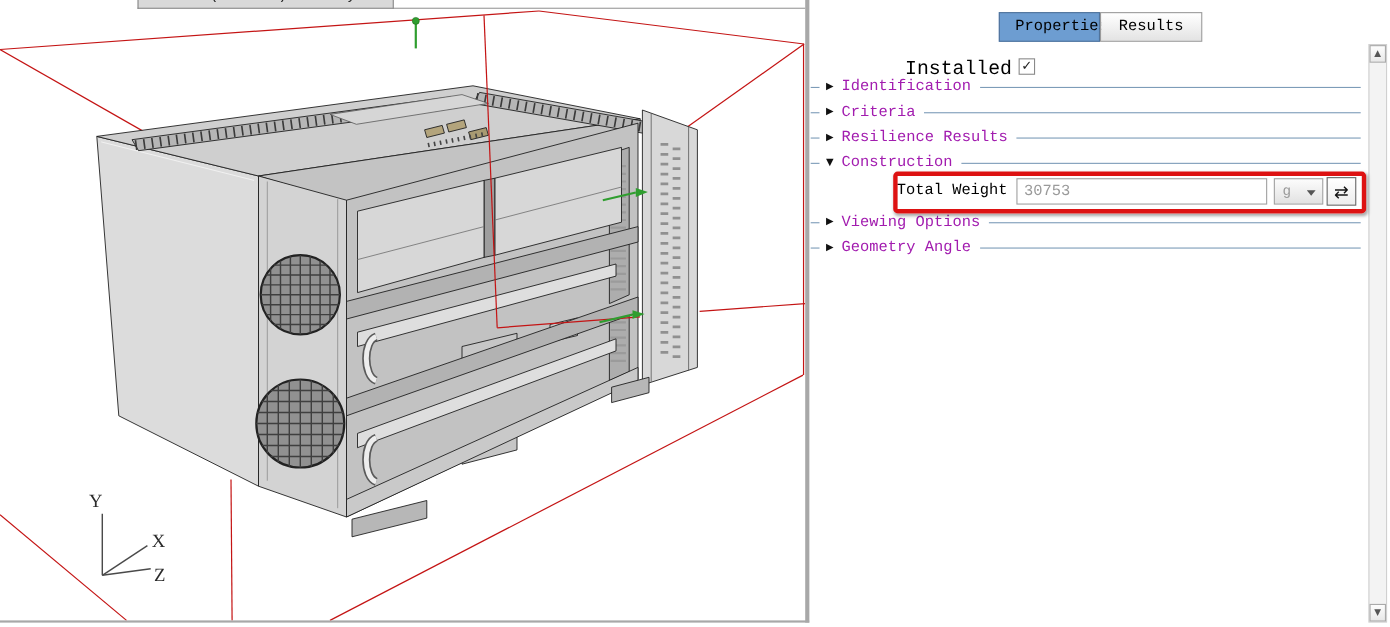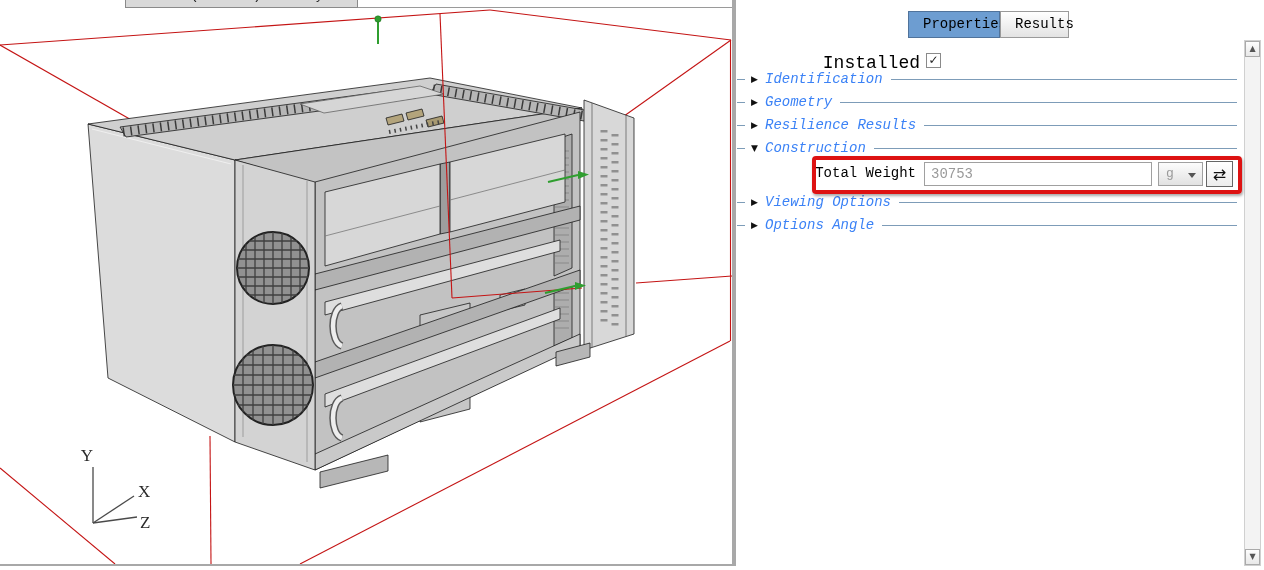--- a/index.html
+++ b/index.html
@@ -17,35 +17,35 @@
                        font-size: 13px; color: #222; white-space: nowrap; }
   .tab-fragment-left { position: absolute; left: 28px; top: 0; width: 18px; height: 6px; overflow: hidden; }
   .tab-fragment-left span { position: absolute; top: -11px; left: 4px; font-size: 13px; color: #333; }
 
   
   .panel { position: absolute; left: 736px; top: 0; width: 528px; height: 570px; background: #fff; }
   .tabs { position: absolute; left: 172px; top: 11px; display: flex; }
   .tab { height: 27px; line-height: 25px; text-align: center; font-size: 14px; color: #000;
          padding: 0 14px; cursor: default; }
   .tab.selected { background: #6d9dd1; border: 1px solid #50739b; width: 92px; }
-  .tab.unselected { background: linear-gradient(#ffffff, #e3e3e3); border: 1px solid #9a9a9a; width: 69px; }
+  .tab.unselected { background: linear-gradient(#ffffff, #e3e3e3); border: 1px solid #9a9a9a; width: 93px; }
 
   .installed-row { position: absolute; top: 53px; left: 0; width: 528px; height: 16px; }
   .installed-label { position: absolute; left: 0; top: 0; width: 184px; text-align: right;
                      font-size: 18px; color: #000; }
   .checkbox { position: absolute; left: 190px; top: 0; width: 15px; height: 15px; background: #fff;
               border: 1px solid #8a8a8a; font-family: "DejaVu Sans", sans-serif; font-size: 12px;
               line-height: 13px; text-align: center; color: #222; }
 
   .section-row { position: absolute; left: 1px; right: 27px; height: 16px;
                  display: flex; align-items: center; }
   .section-dash { width: 8px; height: 1px; background: #7d9cb8; margin-right: 6px; flex: none; }
   .section-marker { width: 14px; flex: none; font-family: "DejaVu Sans", sans-serif;
                     font-size: 9px; color: #111; }
-  .section-label { font-size: 14px; color: #3b82f6; white-space: nowrap; margin-right: 8px; font-style: italic; }
+  .section-label { font-size: 14px; color: #a21caf; white-space: nowrap; margin-right: 8px; }
   .section-line { flex: 1; height: 1px; background: #7d9cb8; margin-top: 1px; }
 
   .weight-row { position: absolute; left: 0; top: 0; width: 528px; }
   .tw-label { position: absolute; left: 0; top: 165px; width: 180px; text-align: right;
               font-size: 14px; color: #000; padding-left: 16px; }
   .tw-input { position: absolute; left: 188px; top: 162px; width: 228px; height: 24px;
               border: 1px solid #a0a0a0; background: #fff; color: #9a9a9a;
               font-family: "Liberation Mono", monospace; font-size: 14px; padding: 3px 6px; }
   .tw-combo { position: absolute; left: 422px; top: 162px; width: 45px; height: 24px;
               border: 1px solid #a0a0a0; background: linear-gradient(#fcfcfc, #e2e2e2);
@@ -246,21 +246,21 @@
 
     <div class="section-row" style="top:71px">
       <div class="section-dash"></div>
       <span class="section-marker">▶</span>
       <span class="section-label">Identification</span>
       <div class="section-line"></div>
     </div>
     <div class="section-row" style="top:94px">
       <div class="section-dash"></div>
       <span class="section-marker">▶</span>
-      <span class="section-label">Geometry</span>
+      <span class="section-label">Criteria</span>
       <div class="section-line"></div>
     </div>
     <div class="section-row" style="top:117px">
       <div class="section-dash"></div>
       <span class="section-marker">▶</span>
       <span class="section-label">Resilience Results</span>
       <div class="section-line"></div>
     </div>
     <div class="section-row" style="top:140px">
       <div class="section-dash"></div>
@@ -284,21 +284,21 @@
 
     <div class="section-row" style="top:194px">
       <div class="section-dash"></div>
       <span class="section-marker">▶</span>
       <span class="section-label">Viewing Options</span>
       <div class="section-line"></div>
     </div>
     <div class="section-row" style="top:217px">
       <div class="section-dash"></div>
       <span class="section-marker">▶</span>
-      <span class="section-label">Options Angle</span>
+      <span class="section-label">Geometry Angle</span>
       <div class="section-line"></div>
     </div>
 
     <div class="scrollbar">
       <div class="scroll-btn scroll-up">▲</div>
       <div class="scroll-btn scroll-down">▼</div>
     </div>
   </div>
 </div>
 

